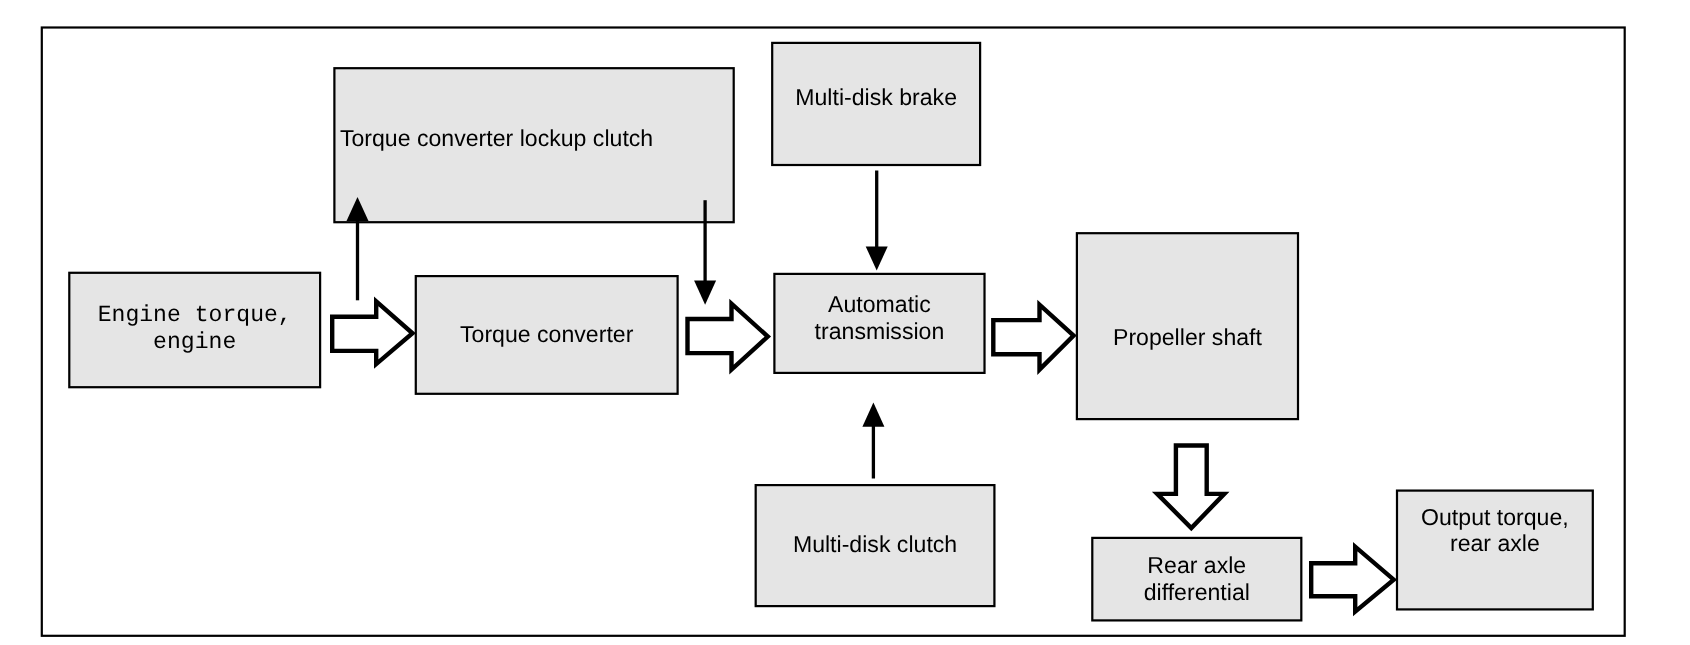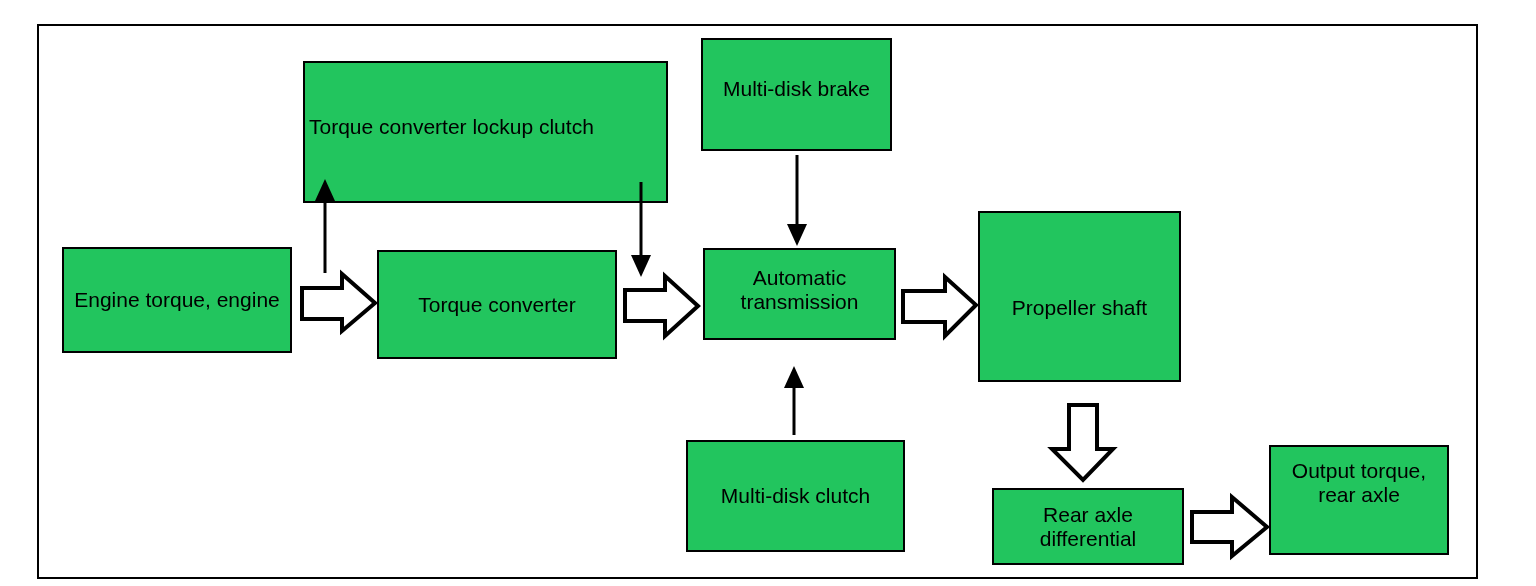--- a/index.html
+++ b/index.html
@@ -5,29 +5,29 @@
   html, body { margin:0; padding:0; background:#ffffff; }
   .canvas {
     position:relative; width:1536px; height:586px; background:#ffffff;
     font-family:"Liberation Sans", sans-serif; color:#000000; overflow:hidden;
   }
   .frame {
     position:absolute; left:37px; top:24px; width:1441px; height:555px;
     border:2px solid #000; box-sizing:border-box; background:#fff; z-index:1;
   }
   .node {
-    position:absolute; background:#22c55e; border:2px solid #000; box-sizing:border-box;
+    position:absolute; background:#e5e5e5; border:2px solid #000; box-sizing:border-box;
     font-size:21px; line-height:24px; text-align:center;
     display:flex; align-items:center; justify-content:center; z-index:2;
   }
   .node.top-pad { align-items:flex-start; }
   .node .lbl { display:block; }
 
   
-  .n-engine   { left:62px;   top:247px; width:230px; height:106px; }
+  .n-engine   { left:62px;   top:247px; width:230px; height:106px;font-family:Liberation Mono, monospace; }
   .n-lockup   { left:303px;  top:61px;  width:365px; height:142px;
                 justify-content:flex-start; text-align:left; padding:52px 4px 0 4px; }
   .n-brake    { left:701px;  top:38px;  width:191px; height:113px; padding-top:37px; }
   .n-tc       { left:377px;  top:250px; width:240px; height:109px; }
   .n-at       { left:703px;  top:248px; width:193px; height:92px; padding-top:16px; }
   .n-ps       { left:978px;  top:211px; width:203px; height:171px; padding-top:83px; }
   .n-clutch   { left:686px;  top:440px; width:219px; height:112px; }
   .n-diff     { left:992px;  top:488px; width:192px; height:77px;  }
   .n-out      { left:1269px; top:445px; width:180px; height:110px; padding-top:12px; }
 

